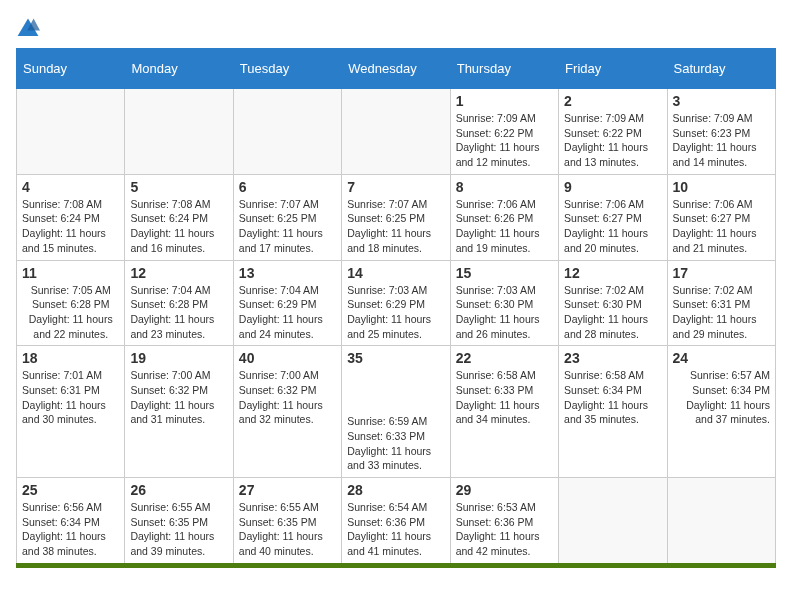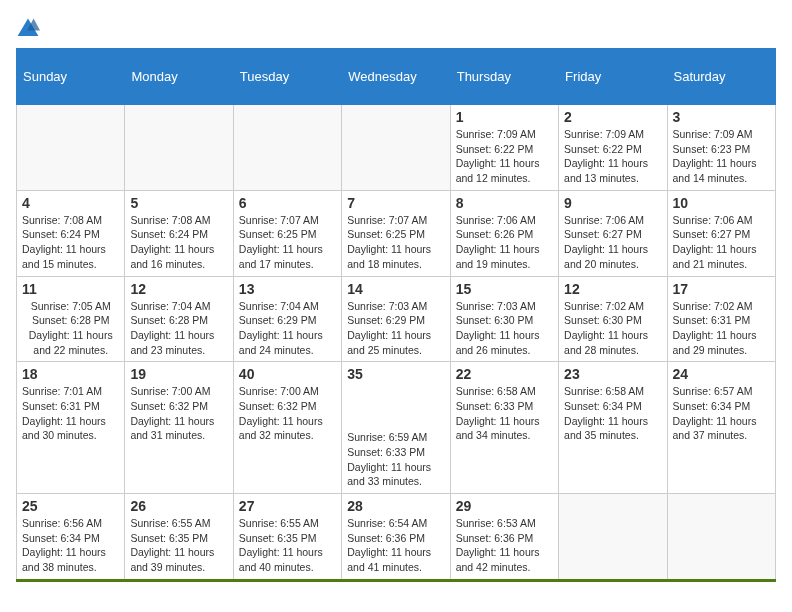--- a/index.html
+++ b/index.html
@@ -52,21 +52,21 @@
     }
     .calendar {
       width: 100%;
       border-collapse: collapse;
       font-size: 11px;
     }
     .calendar th {
       background-color: #2a7dc9;
       color: #fff;
       text-align: left;
-      padding: 20px 6px;
+      padding: 12px 6px;
       font-size: 13px;
       font-weight: normal;
       border: 1px solid #2a7dc9;
     }
     .calendar td {
       border: 1px solid #ccc;
       vertical-align: top;
       padding: 4px 5px;
       width: 108px;
       min-height: 80px;
@@ -82,21 +82,21 @@
       color: #333;
       display: block;
       margin-bottom: 2px;
     }
     .day-info {
       color: #333;
       font-size: 10.5px;
       line-height: 1.4;
     }
     .calendar tr:last-child td {
-      border-bottom: 3px solid #4d7c0f;
+      border-bottom: 5px solid #4d7c0f;
     }
   </style>
 </head>
 <body>
 
 <div class="header">
   <div class="logo">
     <svg class="logo-icon" viewBox="0 0 30 30">
       <polygon points="15,3 28,25 2,25" fill="#2a7dc9"></polygon>
       <polygon points="22,3 30,18 14,18" fill="#1a5a9a" opacity="0.7"></polygon>
@@ -270,21 +270,21 @@
 Daylight: 11 hours and 34 minutes.</div>
         </td>
         <td>
           <span class="day-number">23</span>
           <div class="day-info" style="white-space: pre-line;">Sunrise: 6:58 AM
 Sunset: 6:34 PM
 Daylight: 11 hours and 35 minutes.</div>
         </td>
         <td>
           <span class="day-number">24</span>
-          <div class="day-info" style="white-space: pre-line;">Sunrise: 6:57 AM
+          <div class="day-info" style="white-space: pre-line; text-align: right;">Sunrise: 6:57 AM
 Sunset: 6:34 PM
 Daylight: 11 hours and 37 minutes.</div>
         </td>
       </tr>
       <tr>
         <td>
           <span class="day-number">25</span>
           <div class="day-info" style="white-space: pre-line;">Sunrise: 6:56 AM
 Sunset: 6:34 PM
 Daylight: 11 hours and 38 minutes.</div>

